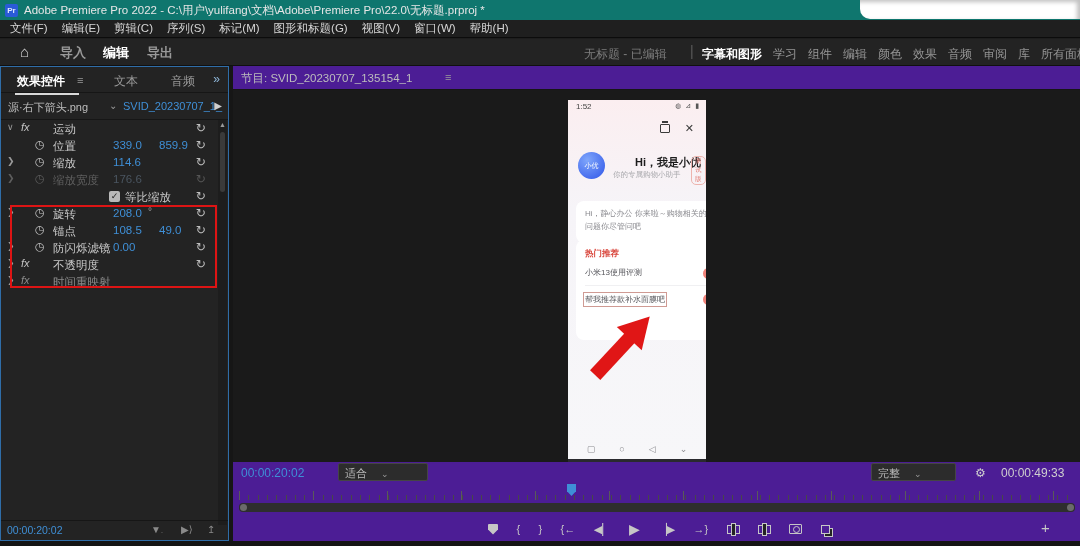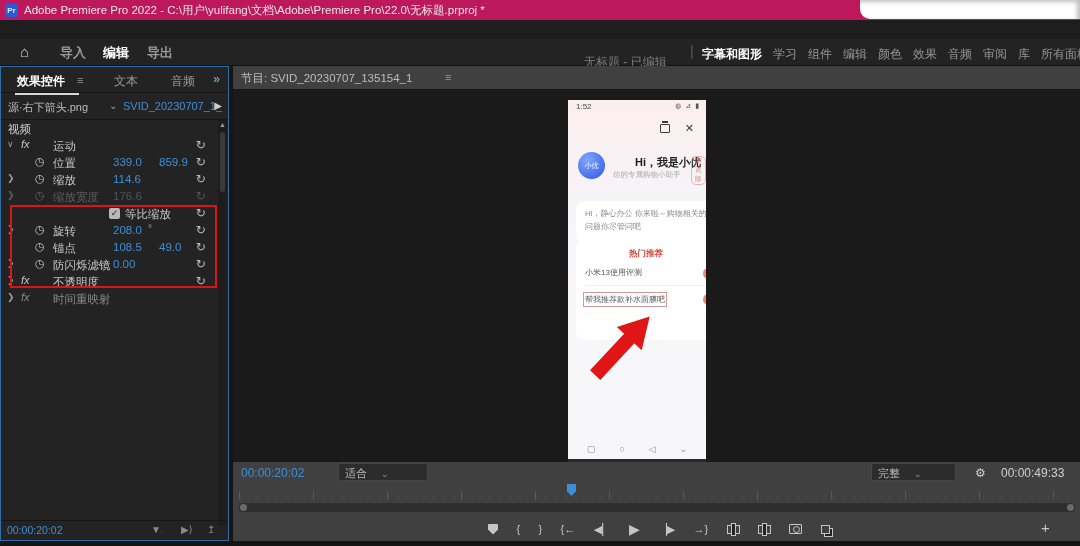--- a/index.html
+++ b/index.html
@@ -1,38 +1,38 @@
 <!DOCTYPE html>
 <html><head>
 <meta charset="utf-8">
 <style>
   html,body{margin:0;padding:0;background:#000;}
   *{box-sizing:border-box;font-family:"Liberation Sans","DejaVu Sans",sans-serif;}
   .screen{position:relative;width:1080px;height:546px;background:#1e1e1e;overflow:hidden;color:#c9c9c9;}
 
   
-  .titlebar{position:absolute;left:0;top:0;width:1080px;height:20px;background:#be185d;display:flex;align-items:center;}
+  .titlebar{position:absolute;left:0;top:0;width:1080px;height:20px;background:#0f766e;display:flex;align-items:center;}
   .pr-icon{width:13px;height:13px;margin:0 6px 0 5px;background:#2a5bd7;color:#dfe9ff;font-size:8px;font-weight:bold;
     display:flex;align-items:center;justify-content:center;border-radius:2px;}
   .title-text{font-size:11.5px;color:#e6e6e6;white-space:nowrap;}
   .white-corner{position:absolute;right:0;top:0;width:220px;height:19px;background:#fff;border-bottom-left-radius:10px;
     box-shadow:-3px 2px 4px rgba(0,0,0,.25) inset;}
 
   
   .menubar{position:absolute;left:0;top:20px;width:1080px;height:18px;background:#1f1f1f;display:flex;align-items:center;
     gap:14px;padding-left:10px;border-bottom:1px solid #0c0c0c;}
   .menubar span{font-size:11.5px;color:#d6d6d6;cursor:default;}
 
   
   .wsbar{position:absolute;left:0;top:39px;width:1080px;height:27px;background:#232323;border-bottom:1px solid #101010;}
   .home-ic{position:absolute;left:20px;top:4px;font-size:15px;color:#d8d8d8;}
   .mode{position:absolute;top:5px;font-size:13px;font-weight:bold;color:#9a9a9a;}
   .mode.active{color:#fff;}
   .mode.active::after{content:"";position:absolute;left:0;right:0;bottom:-6px;height:2px;background:#e8e8e8;}
-  .doc-status{position:absolute;left:584px;top:7px;font-size:12px;color:#7d7d7d;margin-top:8px;}
+  .doc-status{position:absolute;left:584px;top:7px;font-size:12px;color:#7d7d7d;}
   .ws-sep{position:absolute;left:690px;top:4px;color:#5c5c5c;font-size:14px;}
   .ws-list{position:absolute;left:702px;top:7px;display:flex;gap:11px;white-space:nowrap;}
   .ws-item{font-size:12px;color:#969696;}
   .ws-item.active{color:#fff;font-weight:bold;}
 
   
   .left-panel{position:absolute;left:0;top:66px;width:229px;height:475px;background:#232323;border:1px solid #2f6da8;}
   .ec-tabs{position:absolute;left:0;top:0;width:100%;height:26px;border-bottom:1px solid #161616;}
   .ec-tab{position:absolute;top:6px;font-size:12px;color:#9a9a9a;}
   .ec-tab.active{color:#fff;font-weight:bold;}
@@ -67,21 +67,21 @@
 
   .ec-scroll{position:absolute;right:1px;top:53px;width:9px;height:405px;background:#1d1d1d;}
   .ec-scroll .up{position:absolute;top:1px;left:0;right:0;text-align:center;font-size:7px;color:#9a9a9a;}
   .ec-scroll .thumb{position:absolute;top:12px;left:2px;width:5px;height:60px;background:#3a3a3a;border-radius:3px;}
 
   .ec-bottom{position:absolute;left:0;bottom:0;width:100%;height:20px;border-top:1px solid #161616;}
   .ec-tc{position:absolute;left:6px;top:3px;font-size:10.5px;color:#3f8fd6;}
   .ec-bot-ic{position:absolute;top:3px;font-size:10px;color:#8a8a8a;}
 
   
-  .right-panel{position:absolute;left:233px;top:66px;width:847px;height:480px;background:#404040;}
+  .right-panel{position:absolute;left:233px;top:66px;width:847px;height:480px;background:#4c1d95;}
   .pm-header{position:absolute;left:0;top:0;width:100%;height:24px;border-bottom:1px solid #161616;}
   .pm-title{position:absolute;left:8px;top:5px;font-size:11.5px;color:#bdbdbd;}
   .pm-menu-ic{position:absolute;left:212px;top:5px;font-size:11px;color:#9a9a9a;}
   .pm-viewer{position:absolute;left:0;top:24px;width:100%;height:372px;background:#1a1a1a;}
 
   
   .phone{position:absolute;left:335px;top:10px;width:138px;height:362px;background:linear-gradient(180deg,#fbeef0 0%,#f6f4f8 30%,#f7f7f9 100%);overflow:hidden;}
   .ph-status{position:absolute;left:0;top:1px;width:100%;height:12px;}
   .ph-time{position:absolute;left:8px;top:1px;font-size:8px;color:#444;}
   .ph-sticons{position:absolute;right:6px;top:1px;font-size:7px;color:#555;letter-spacing:1px;}
@@ -89,21 +89,21 @@
   .ph-trash::before{content:"";position:absolute;top:-4px;left:1px;right:1px;height:2px;background:#3a3a3a;}
   .ph-close{position:absolute;right:12px;top:22px;font-size:11px;color:#3a3a3a;}
   .ph-avatar{position:absolute;left:10px;top:52px;width:27px;height:27px;border-radius:50%;
     background:radial-gradient(circle at 35% 30%,#7fa6fb,#2f55e8);color:#fff;font-size:7px;display:flex;align-items:center;justify-content:center;}
   .ph-title{position:absolute;left:45px;top:55px;font-size:11px;font-weight:bold;color:#1c1c1c;white-space:nowrap;margin-left:22px;}
   .ph-badge{position:absolute;left:123px;top:56px;font-size:6.5px;color:#e2827a;border:1px solid #edb4ae;border-radius:5px;padding:0 3px;}
   .ph-sub{position:absolute;left:45px;top:70px;font-size:7.5px;color:#a9a9ad;white-space:nowrap;}
   .ph-card{position:absolute;left:8px;width:147px;background:#fff;border-radius:8px;}
   .ph-greet{top:101px;height:42px;padding:7px 9px;font-size:8px;line-height:1.6;color:#8b8b90;}
   .ph-hot{top:140px;height:100px;padding:8px 9px 0 9px;}
-  .ph-hot-title{font-size:8.5px;font-weight:bold;color:#d9463c;margin-left:44px;}
+  .ph-hot-title{font-size:8.5px;font-weight:bold;color:#d9463c;}
   .ph-item{position:relative;height:26px;border-bottom:1px solid #f0f0f2;display:flex;align-items:center;}
   .ph-item:last-child{border-bottom:none;}
   .ph-item-txt{font-size:8px;color:#55555a;}
   .ph-item-txt.boxed{outline:1px solid #cf9a93;outline-offset:1px;}
   .ph-item-go{position:absolute;right:0;top:8px;width:11px;height:11px;border-radius:50%;background:#f0837a;
     color:#fff;font-size:7px;line-height:11px;text-align:center;font-weight:bold;}
   .ph-input{position:absolute;left:8px;top:314px;width:147px;height:21px;background:#fff;border-radius:11px;
     font-size:7.5px;color:#c2c2c6;line-height:21px;padding-left:10px;}
   .ph-nav{position:absolute;left:0;top:341px;width:100%;height:17px;display:flex;justify-content:center;gap:24px;
     align-items:center;color:#8d8d92;font-size:9px;}
@@ -154,20 +154,31 @@
 <body>
 
 <div class="screen">
 
   <div class="titlebar">
     <div class="pr-icon">Pr</div>
     <div class="title-text">Adobe Premiere Pro 2022 - C:\用户\yulifang\文档\Adobe\Premiere Pro\22.0\无标题.prproj *</div>
     <div class="white-corner"></div>
   </div>
 
+  <div class="menubar" id="menubar">
+      <span>文件(F)</span>
+      <span>编辑(E)</span>
+      <span>剪辑(C)</span>
+      <span>序列(S)</span>
+      <span>标记(M)</span>
+      <span>图形和标题(G)</span>
+      <span>视图(V)</span>
+      <span>窗口(W)</span>
+      <span>帮助(H)</span>
+    </div>
 
   <div class="wsbar">
     <div class="home-ic">⌂</div>
     <div id="modes">
         <div class="mode" style="left: 60px;">导入</div>
         <div class="mode active" style="left: 103px;">编辑</div>
         <div class="mode" style="left: 147px;">导出</div>
       </div>
     <div class="doc-status">无标题 - 已编辑</div>
     <div class="ws-sep">|</div>
@@ -194,23 +205,20 @@
         <div class="ec-tab" style="left: 170px;">音频</div>
       </div>
     <div class="src-row">
       <div class="src-label">源·右下箭头.png</div>
       <div class="src-chev">⌄</div>
       <div class="src-target">SVID_20230707_1_</div>
       <div class="src-play">▶</div>
     </div>
     <div class="ec-rows" id="ecrows">
       <div class="red-box"></div>
-    <div class="ec-row section">
-          <span class="lbl">视频</span>
-        </div>
         <div class="ec-row">
           <span class="chev">∨</span>
           <span class="fx">fx</span>
           <span class="lbl">运动</span>
           <span class="reset">↺</span>
         </div>
         <div class="ec-row">
           <span class="sw">◷</span>
           <span class="lbl">位置</span>
           <span class="v1">339.0</span>

